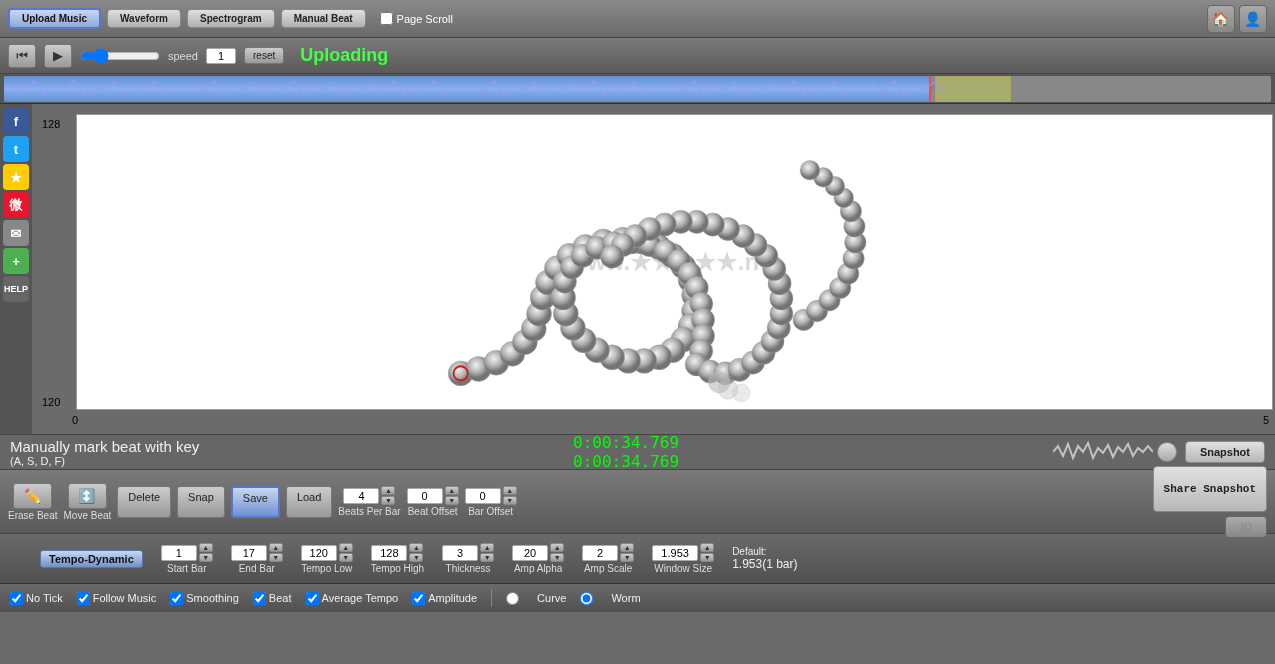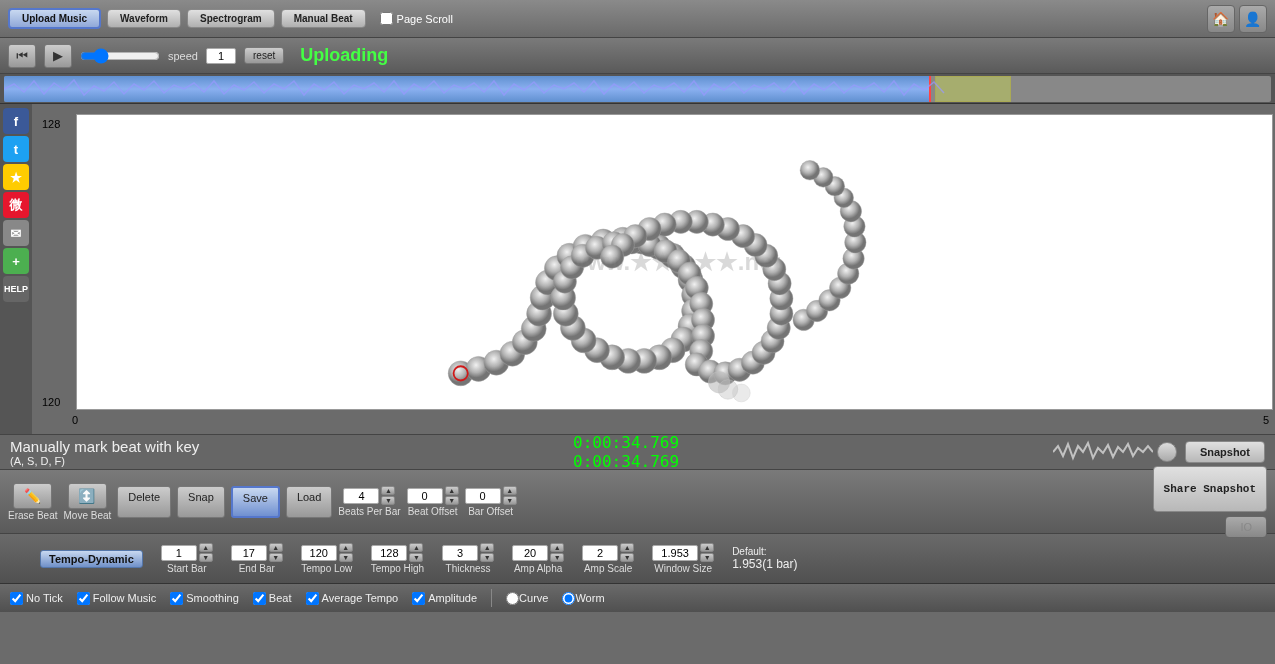--- a/index.html
+++ b/index.html
@@ -291,21 +291,21 @@
       display: flex;
       align-items: center;
       gap: 3px;
       color: #eee;
       font-size: 11px;
       cursor: pointer;
     }
     .radio-label {
       display: flex;
       align-items: center;
-      gap: 0;
+      gap: 18px;
       color: #eee;
       font-size: 11px;
       cursor: pointer;
     }
 
     
     .flex-col { display: flex; flex-direction: column; align-items: center; }
     .ml-auto { margin-left: auto; }
 
     

